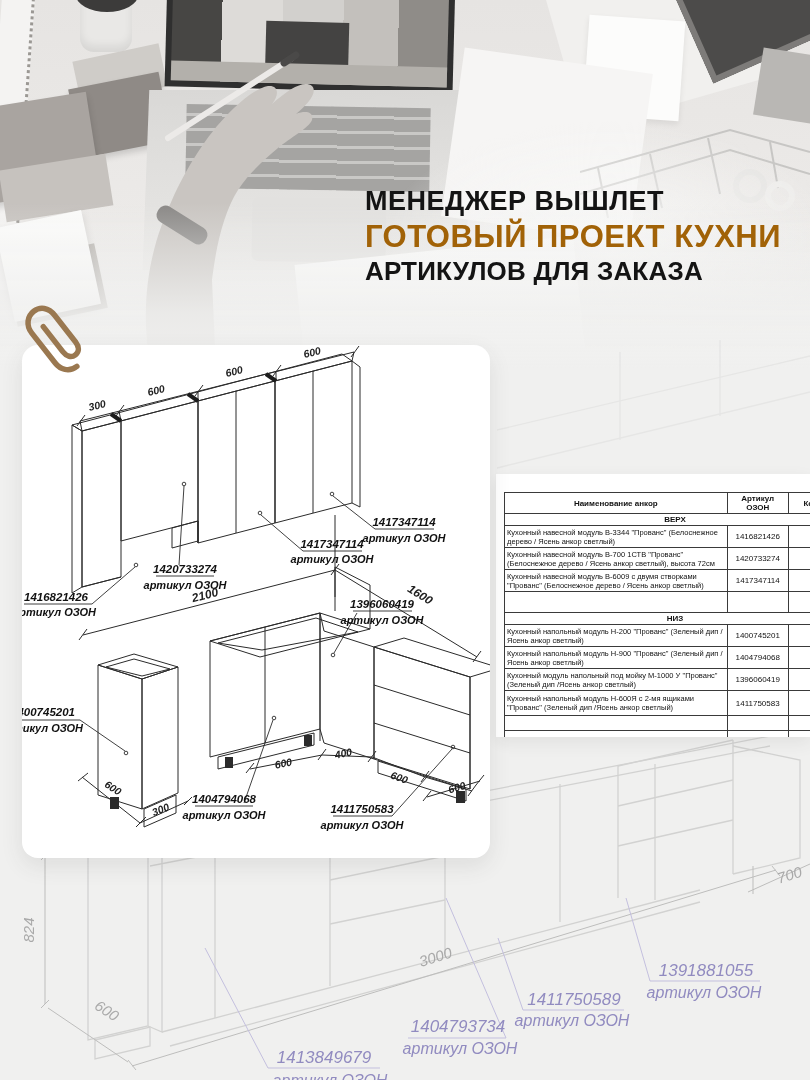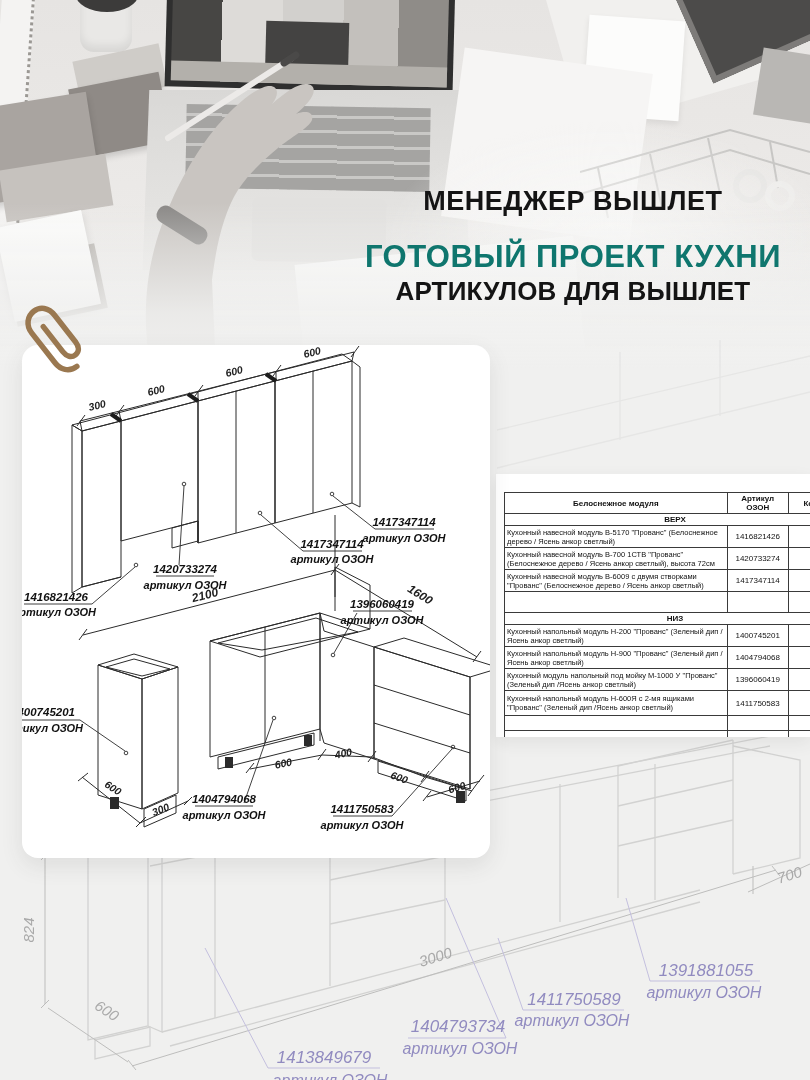--- a/index.html
+++ b/index.html
@@ -8,21 +8,21 @@
   .abs{position:absolute;}
   
   .photo{left:0;top:0;width:810px;height:368px;overflow:hidden;
          background:linear-gradient(180deg,#e6e4e2 0%,#eceae8 60%,#f0f0ef 100%);}
   .photo .shape{position:absolute;}
   .fade{left:0;top:0;width:810px;height:368px;
         background:linear-gradient(180deg,rgba(240,240,239,0) 55%,rgba(240,240,239,.85) 85%,#f0f0ef 100%);}
   .glow{left:380px;top:120px;width:460px;height:240px;border-radius:50%;
         background:radial-gradient(ellipse at center,rgba(248,248,247,.95) 0%,rgba(248,248,247,0) 70%);}
   
-  .headline{right:29px;top:184px;text-align:center;color:#141414;z-index:6;}
+  .headline{right:29px;top:184px;text-align:left;color:#141414;z-index:6;}
   .hl1{font-size:27px;font-weight:bold;letter-spacing:.5px;line-height:34px;}
   .hl2{font-size:31px;font-weight:bold;letter-spacing:.5px;line-height:38px;}
   .hl3{font-size:26px;font-weight:bold;letter-spacing:.2px;line-height:32px;}
   .hl4{font-size:26px;font-weight:bold;letter-spacing:.2px;line-height:31px;}
   
   .card{left:22px;top:345px;width:468px;height:513px;background:#fff;border-radius:16px;
         box-shadow:0 8px 22px rgba(60,60,60,.10);z-index:5;overflow:hidden;}
   .clip{left:24px;top:288px;z-index:7;}
   
   .tblpanel{left:496px;top:474px;width:314px;height:263px;background:#fff;z-index:4;
@@ -104,22 +104,22 @@
     <rect x="34" y="186" width="56" height="18" rx="8" fill="#8a8886" transform="rotate(32 62 195)"></rect>
     <line x1="172" y1="28" x2="48" y2="108" stroke="#eceae8" stroke-width="6" stroke-linecap="round"></line>
     <line x1="176" y1="25" x2="164" y2="33" stroke="#4a4948" stroke-width="7" stroke-linecap="round"></line>
   </svg>
   <div class="abs glow"></div>
   <div class="abs fade"></div>
 </div>
 
 <div class="abs headline">
   <div class="hl1">МЕНЕДЖЕР ВЫШЛЕТ</div>
-  <div class="hl2" style="color:#0f766e;margin-top:20px;">ГОТОВЫЙ ПРОЕКТ КУХНИ</div>
-  <div class="hl4">АРТИКУЛОВ ДЛЯ ВЫШЛЕТ</div>
+  <div class="hl2" style="color:#a16207;">ГОТОВЫЙ ПРОЕКТ КУХНИ</div>
+  <div class="hl4">АРТИКУЛОВ ДЛЯ ЗАКАЗА</div>
 </div>
 
 <svg class="abs bgdraw" width="810" height="1080" viewBox="0 0 810 1080">
 
   <g stroke="#e6e6e5" stroke-width="1.4" fill="none">
     <path d="M497,468 L810,392"></path>
       <path d="M497,430 L810,356"></path>
     <path d="M620,352 L620,440"></path>
       <path d="M720,340 L720,416"></path>
   </g>
@@ -355,29 +355,29 @@
 
 <div class="abs tblpanel">
   <table class="spec">
     <colgroup>
         <col style="width:222px">
         <col style="width:61px">
         <col style="width:57px">
       </colgroup>
     <tbody>
         <tr>
-      <th>Белоснежное модуля</th>
+      <th>Наименование анкор</th>
       <th>Артикул ОЗОН</th>
       <th>Кол-во</th>
     </tr>
     <tr>
           <td class="sec" colspan="3">ВЕРХ</td>
         </tr>
     <tr class="mod">
-      <td>Кухонный навесной модуль В-5170 "Прованс" (Белоснежное дерево / Ясень анкор светлый)</td>
+      <td>Кухонный навесной модуль В-3344 "Прованс" (Белоснежное дерево / Ясень анкор светлый)</td>
       <td class="art">1416821426</td>
       <td></td>
     </tr>
     <tr class="mod">
       <td>Кухонный навесной модуль В-700 1СТВ "Прованс" (Белоснежное дерево / Ясень анкор светлый), высота 72см</td>
       <td class="art">1420733274</td>
       <td></td>
     </tr>
     <tr class="mod">
       <td>Кухонный навесной модуль В-6009 с двумя створками "Прованс" (Белоснежное дерево / Ясень анкор светлый)</td>

